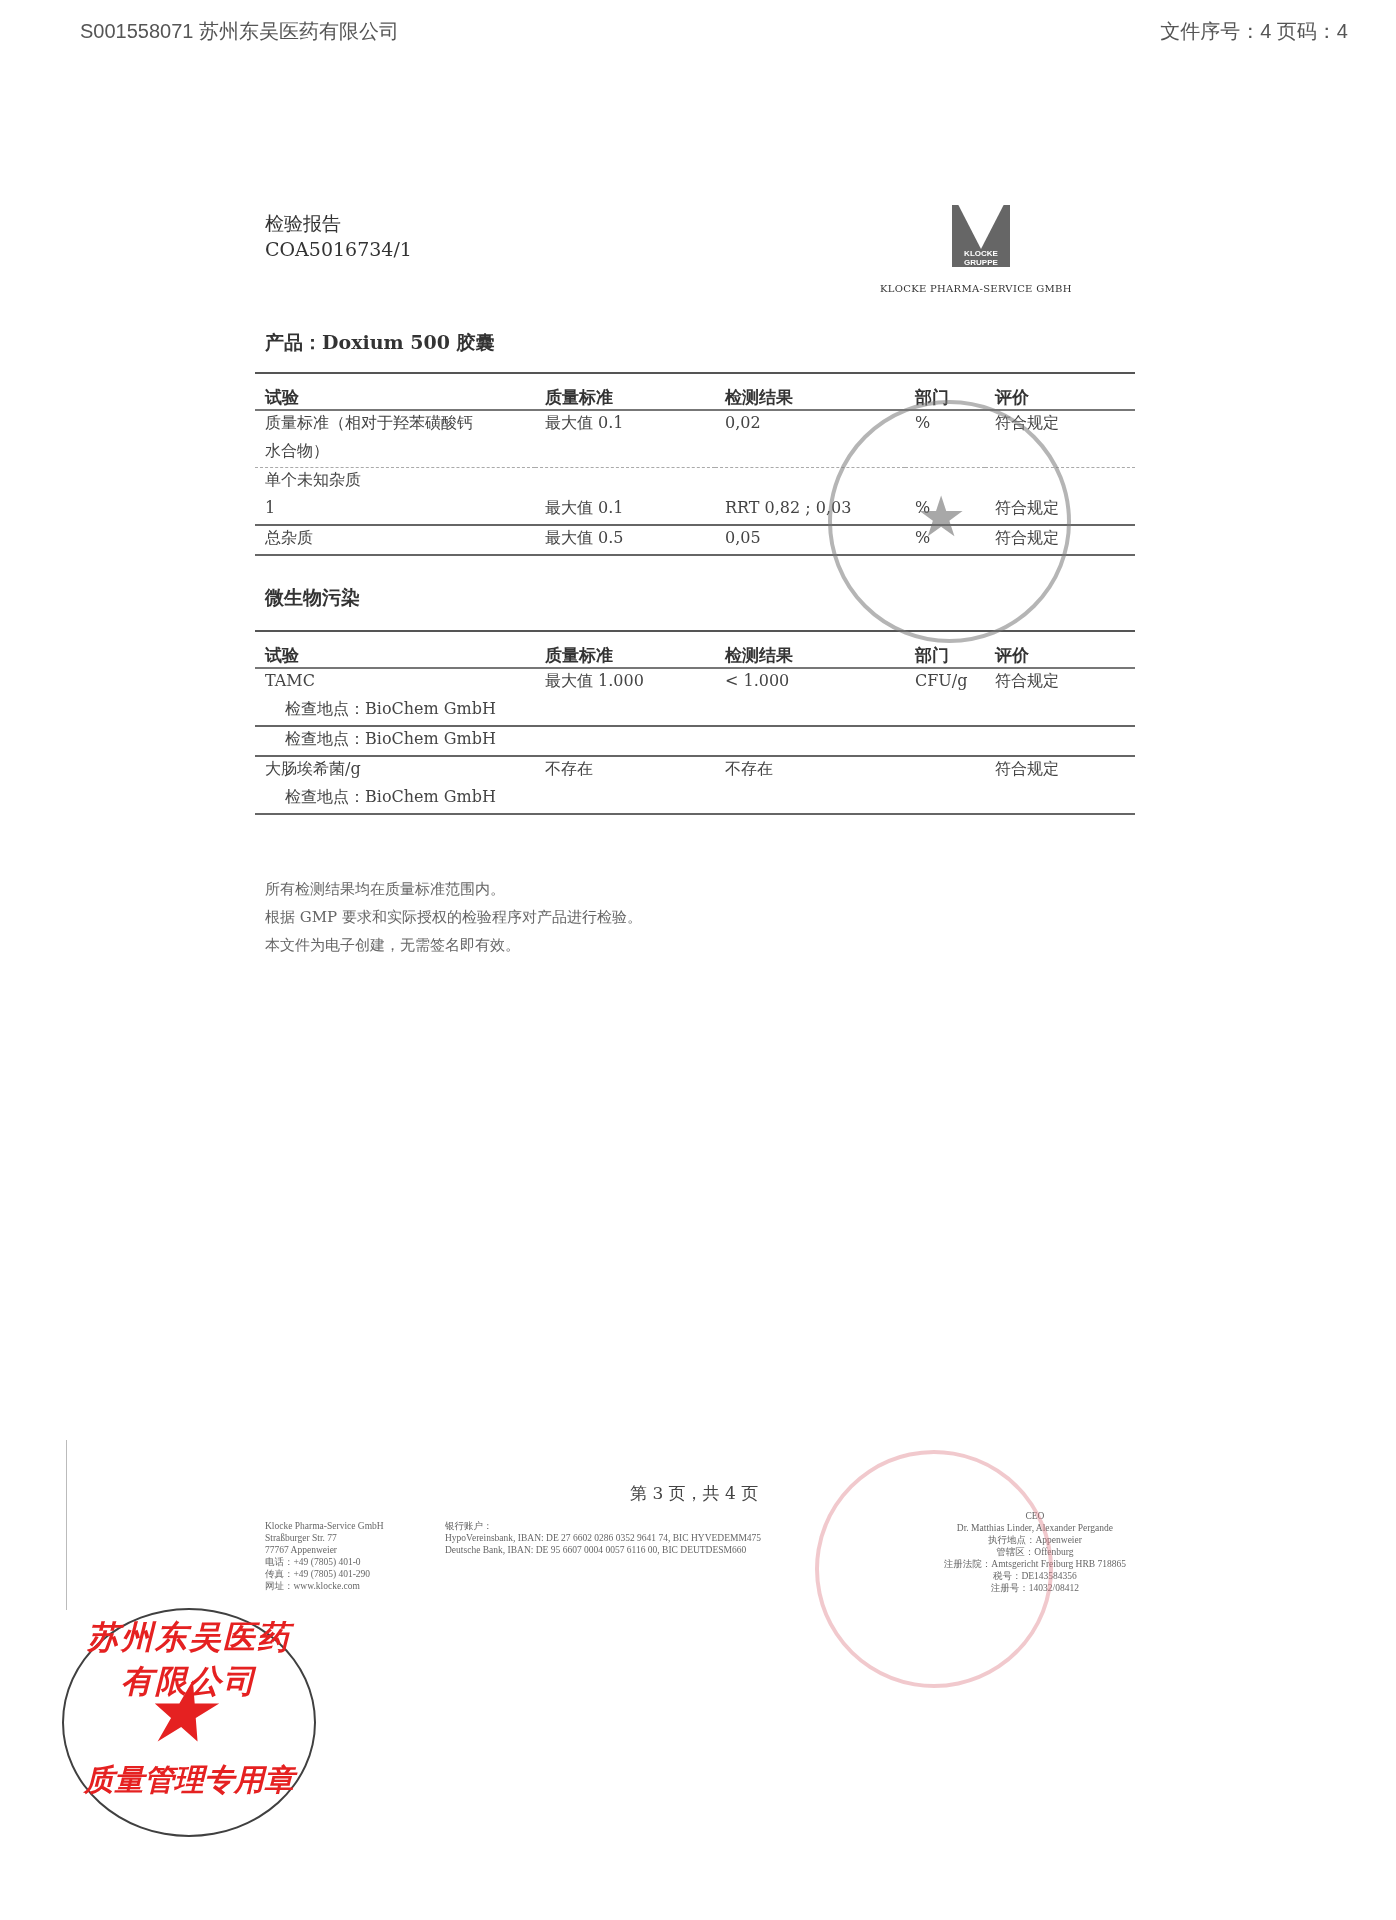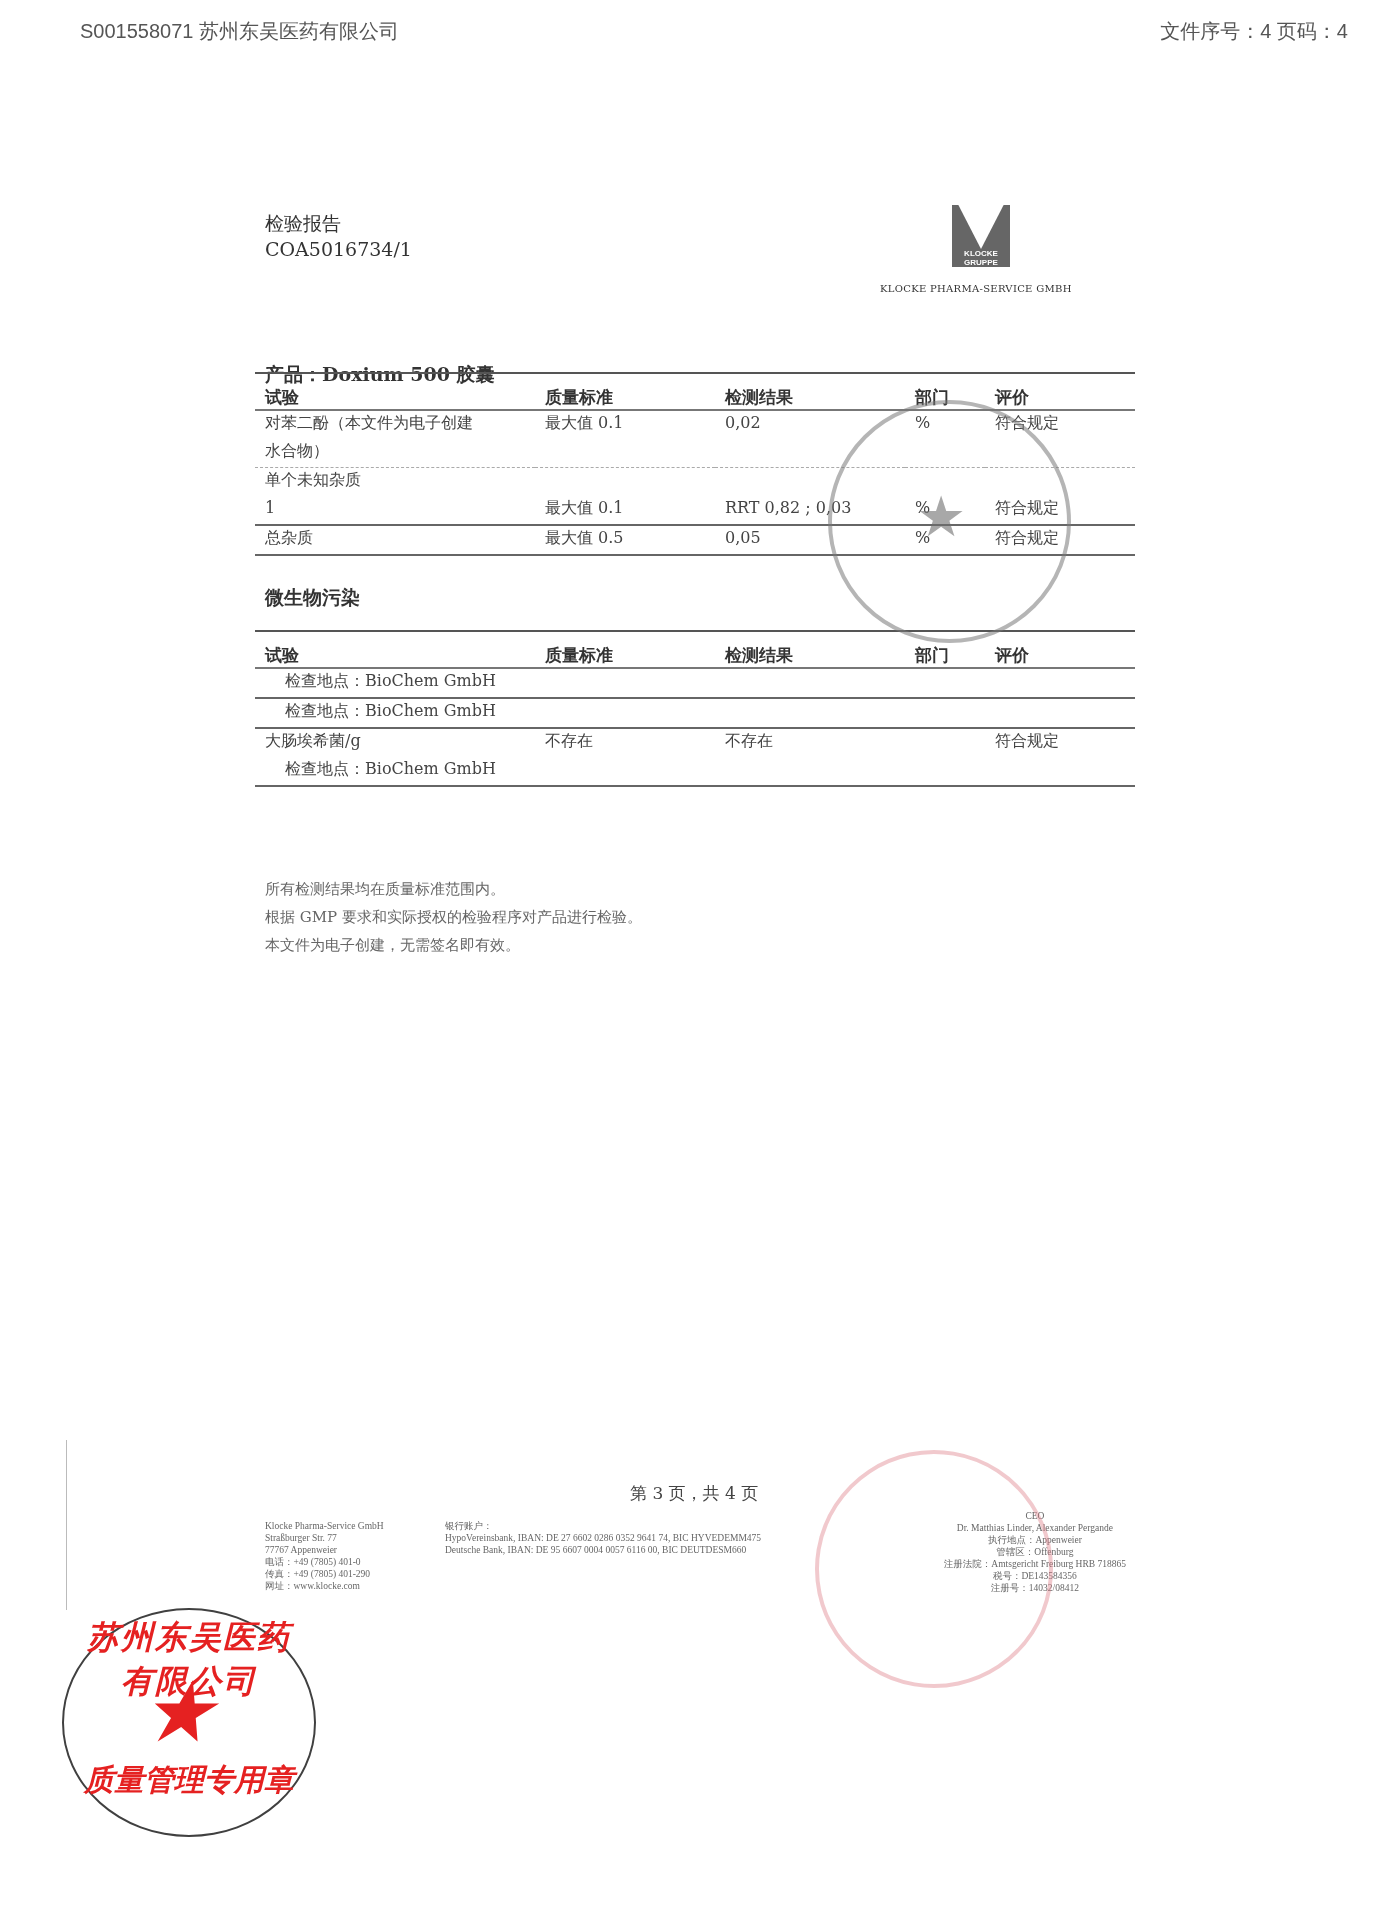--- a/index.html
+++ b/index.html
@@ -6,21 +6,21 @@
   body{width:1396px;height:1920px;position:relative;overflow:hidden;font-family:"DejaVu Serif",serif;color:#333;}
   .hdr{position:absolute;top:18px;font-family:"Liberation Sans",sans-serif;font-size:20px;color:#555;}
   .hdr-left{left:80px;}
   .hdr-right{right:48px;}
   .abs{position:absolute;}
   .title{left:265px;top:210px;font-size:19px;color:#333;line-height:26px;}
   .logo{left:952px;top:205px;width:58px;height:62px;background:#666;}
   .logo .v{position:absolute;left:0;top:0;width:0;height:0;border-left:29px solid transparent;border-right:29px solid transparent;border-top:44px solid #fff;transform:scaleX(0.78);transform-origin:center;}
   .logo .t{position:absolute;left:0;right:0;bottom:0;font-family:"Liberation Sans",sans-serif;font-size:8px;font-weight:bold;color:#fff;text-align:center;line-height:9px;}
   .logo-sub{left:880px;top:283px;font-size:10px;color:#333;letter-spacing:0.3px;}
-  .product{left:265px;top:330px;font-size:19px;color:#333;font-weight:bold;margin-top:32px;}
+  .product{left:265px;top:330px;font-size:19px;color:#333;font-weight:bold;}
   table.t{position:absolute;left:255px;width:880px;border-collapse:collapse;font-size:16px;color:#444;}
   table.t th{font-weight:bold;text-align:left;padding:12px 10px 0 10px;height:22px;border-top:2px solid #555;border-bottom:2px solid #777;font-size:17px;color:#333;}
   table.t td{padding:2px 10px;vertical-align:top;height:24px;}
   table.t tr.sep td{border-bottom:2px solid #666;}
   table.t tr.dot td{border-bottom:1px dashed #aaa;}
   .c1{width:260px;}.c2{width:160px;}.c3{width:170px;}.c4{width:60px;}
   .sub{padding-left:30px !important;}
   .sect{left:265px;top:585px;font-size:19px;font-weight:bold;color:#333;}
   .notes{left:265px;top:875px;font-size:15px;color:#666;line-height:28px;}
   .pageno{left:630px;top:1482px;font-size:17px;color:#444;}
@@ -62,21 +62,21 @@
 <table class="t" style="top:372px;">
   <tbody>
       <tr>
     <th class="c1">试验</th>
         <th class="c2">质量标准</th>
         <th class="c3">检测结果</th>
         <th class="c4">部门</th>
         <th>评价</th>
   </tr>
   <tr>
-        <td>对苯二酚（本文件为电子创建</td>
+        <td>质量标准（相对于羟苯磺酸钙</td>
         <td>最大值 0.1</td>
         <td>0,02</td>
         <td>%</td>
         <td>符合规定</td>
       </tr>
   <tr class="dot">
         <td>水合物）</td>
         <td></td>
         <td></td>
         <td></td>
@@ -110,20 +110,27 @@
 
 <table class="t" style="top:630px;">
   <tbody>
       <tr>
     <th class="c1">试验</th>
         <th class="c2">质量标准</th>
         <th class="c3">检测结果</th>
         <th class="c4">部门</th>
         <th>评价</th>
   </tr>
+  <tr>
+        <td>TAMC</td>
+        <td>最大值 1.000</td>
+        <td>&lt; 1.000</td>
+        <td>CFU/g</td>
+        <td>符合规定</td>
+      </tr>
   <tr class="sep">
         <td class="sub">检查地点：BioChem GmbH</td>
         <td></td>
         <td></td>
         <td></td>
         <td></td>
       </tr>
   <tr class="sep">
         <td class="sub">检查地点：BioChem GmbH</td>
         <td></td>

